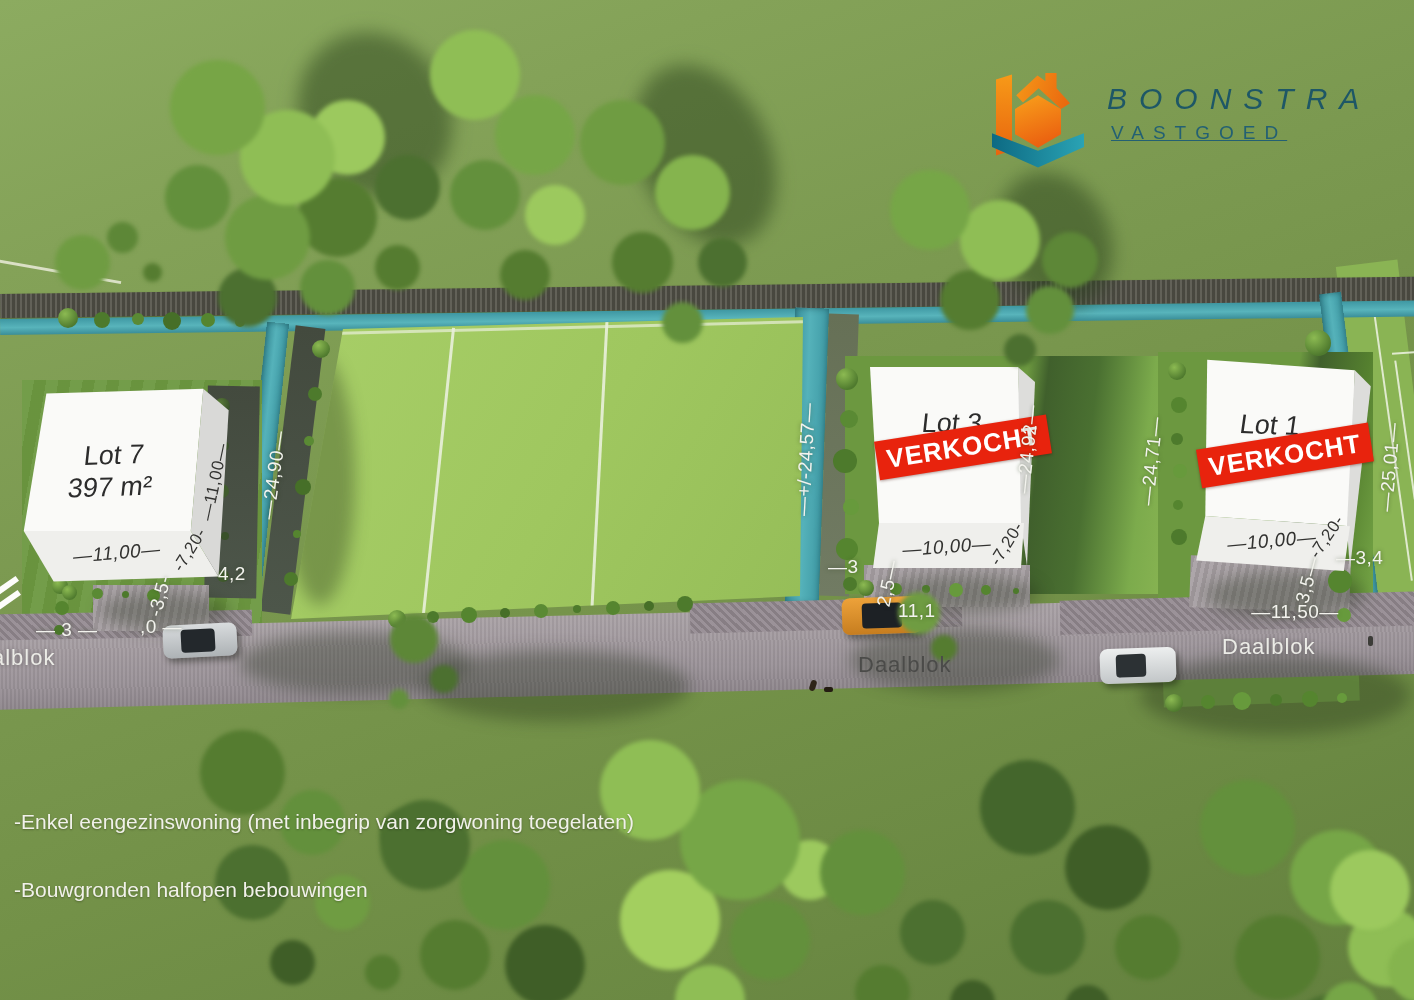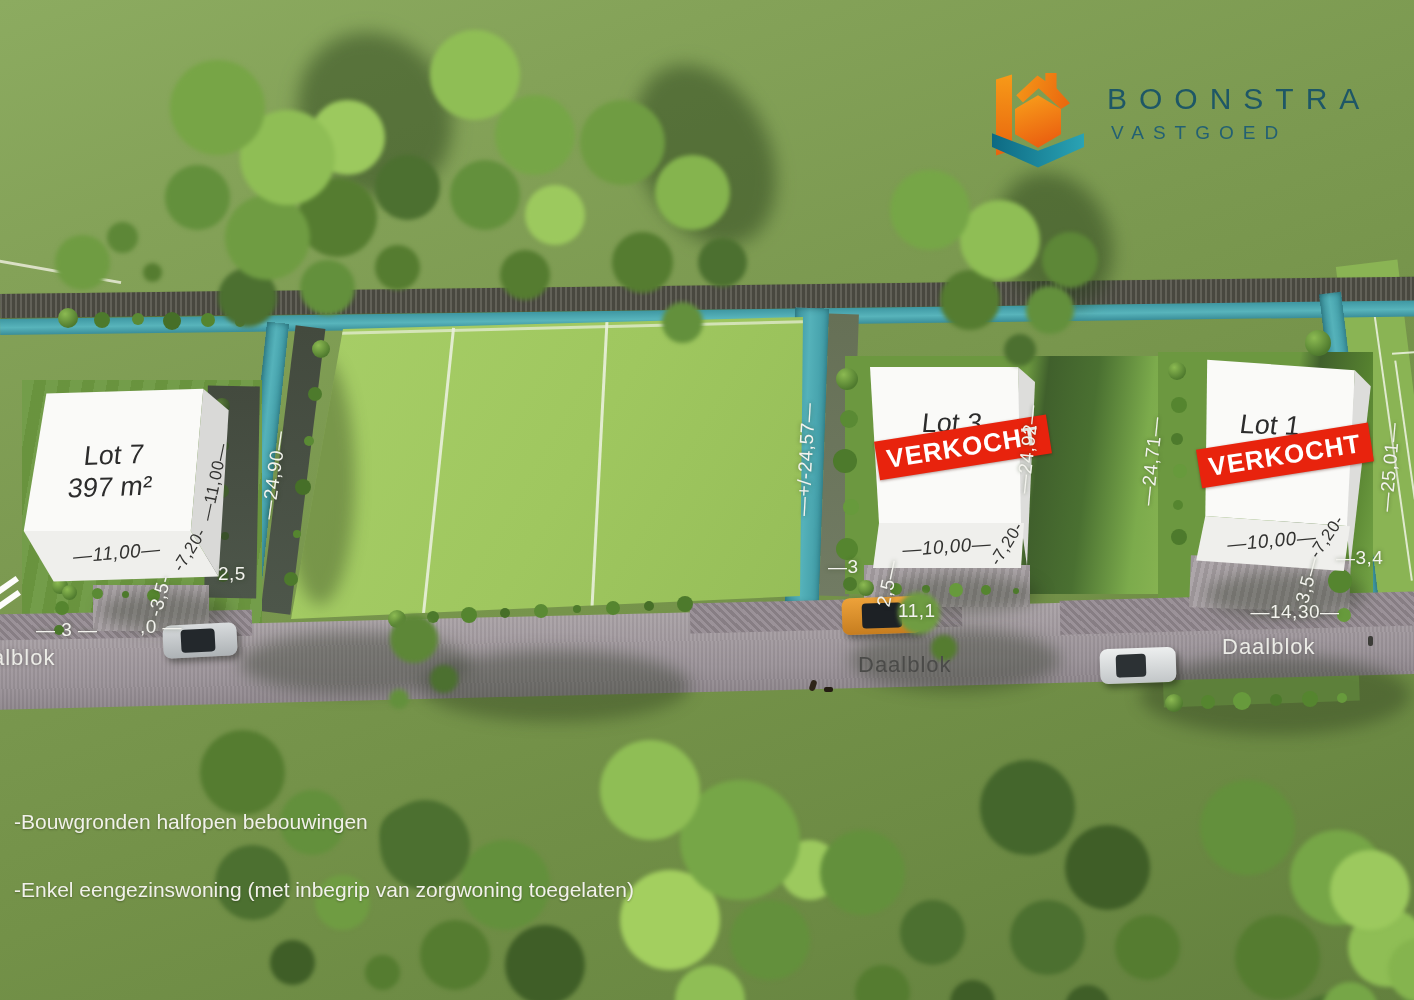--- a/index.html
+++ b/index.html
@@ -44,22 +44,22 @@
   .sold-banner{position:absolute;background:#e8230d;color:#ffffff;font-weight:bold;font-size:26px;
     letter-spacing:1px;padding:4px 10px;white-space:nowrap;box-shadow:0 1px 3px rgba(60,10,5,.4);}
   
   .notes{position:absolute;left:14px;top:766px;color:#f1f1ea;font-size:21px;line-height:22.6px;
     white-space:pre;text-shadow:0 1px 2px rgba(20,30,10,.35);}
   .disclaimer{position:absolute;left:28px;top:961px;color:#f1f1ea;font-size:19px;text-shadow:0 1px 2px rgba(20,30,10,.35);}
   
   .logo-box{left:985px;top:60px;width:430px;height:115px;}
   .logo-icon{position:absolute;left:3px;top:8px;width:100px;height:105px;}
   .logo-part{position:absolute;}
-  .logo-title{position:absolute;left:122px;top:22px;font-size:30px;letter-spacing:12px;color:#1e5766;}
-  .logo-sub{position:absolute;left:126px;top:62px;font-size:19px;letter-spacing:9px;color:#236073;}
+  .logo-title{position:absolute;left:122px;top:22px;font-size:30px;letter-spacing:12px;color:#1e5766;font-style:italic;}
+  .logo-sub{position:absolute;left:126px;top:62px;font-size:19px;letter-spacing:9px;color:#236073;text-decoration:underline;}
   
   .car{position:absolute;border-radius:8px;box-shadow:3px 4px 6px rgba(20,25,15,.45);}
   .car .glass{position:absolute;border-radius:4px;}
 </style>
 </head>
 <body>
 
 <div id="scene">
 
   <div class="abs" style="left:1356px;top:262px;width:62px;height:335px;background:#8ab454;transform:rotate(-7deg);"></div>
@@ -174,57 +174,57 @@
   <div class="lot-title" style="left:60px;top:472px;width:100px;transform:rotate(-2deg) skewX(-8deg);">397 m²</div>
   <div class="lot-title" style="left:902px;top:408px;width:100px;transform:skewX(-6deg);">Lot 3</div>
   <div class="sold-banner" style="left:876px;top:428px;transform:rotate(-9deg);">VERKOCHT</div>
   <div class="lot-title" style="left:1220px;top:410px;width:100px;transform:rotate(2deg) skewX(-6deg);">Lot 1</div>
   <div class="sold-banner" style="left:1198px;top:436px;transform:rotate(-9deg);">VERKOCHT</div>
 
   <div class="dim dark" style="left:170px;top:472px;width:90px;transform:rotate(-78deg);font-size:17px;">—11,00—</div>
   <div class="dim dark" style="left:72px;top:542px;width:90px;transform:rotate(-5deg) skewX(-12deg);">—11,00—</div>
   <div class="dim dark" style="left:160px;top:540px;width:60px;transform:rotate(-58deg);font-size:17px;">-7,20-</div>
   <div class="dim" style="left:229px;top:464px;width:90px;transform:rotate(-82deg);">—24,90—</div>
-  <div class="dim" style="left:218px;top:563px;">2,5</div>
+  <div class="dim" style="left:218px;top:563px;">4,2</div>
   <div class="dim" style="left:135px;top:585px;width:50px;transform:rotate(-75deg);">-3,5-</div>
   <div class="dim" style="left:36px;top:619px;">— 3 —</div>
   <div class="dim" style="left:140px;top:616px;">,0 —</div>
   <div class="dim" style="left:750px;top:449px;width:112px;transform:rotate(-87deg);">—+/-24,57—</div>
   <div class="dim" style="left:828px;top:556px;">—3</div>
   <div class="dim" style="left:866px;top:574px;width:44px;transform:rotate(-78deg);">2,5—</div>
   <div class="dim dark" style="left:897px;top:536px;width:100px;transform:rotate(-4deg) skewX(-10deg);">—10,00—</div>
   <div class="dim dark" style="left:977px;top:534px;width:60px;transform:rotate(-58deg);font-size:17px;">-7,20-</div>
   <div class="dim" style="left:983px;top:438px;width:90px;transform:rotate(-84deg);">—24,92—</div>
   <div class="dim" style="left:898px;top:600px;">11,1</div>
   <div class="dim" style="left:1107px;top:450px;width:90px;transform:rotate(-84deg);">—24,71—</div>
   <div class="dim dark" style="left:1222px;top:530px;width:100px;transform:rotate(-5deg) skewX(-10deg);">—10,00—</div>
   <div class="dim dark" style="left:1297px;top:527px;width:60px;transform:rotate(-56deg);font-size:17px;">-7,20-</div>
   <div class="dim" style="left:1345px;top:456px;width:90px;transform:rotate(-85deg);">—25,01—</div>
   <div class="dim" style="left:1336px;top:547px;">—3,4</div>
   <div class="dim" style="left:1284px;top:569px;width:48px;transform:rotate(-75deg);">3,5—</div>
-  <div class="dim" style="left:1245px;top:601px;width:100px;">—14,30—</div>
+  <div class="dim" style="left:1245px;top:601px;width:100px;">—11,50—</div>
 
   <div class="street-name" style="left:-8px;top:645px;">alblok</div>
   <div class="street-name dark" style="left:858px;top:652px;">Daalblok</div>
   <div class="street-name" style="left:1222px;top:634px;">Daalblok</div>
 
   <div class="abs logo-box">
     <div class="logo-icon">
       <div class="logo-part" style="left:8%;top:9%;width:16%;height:72%;background:linear-gradient(200deg,#f79a18,#e8640e);transform:skewY(-18deg);"></div>
       <div class="logo-part" style="left:26%;top:4%;width:56%;height:38%;background:linear-gradient(110deg,#f79a18,#e8640e);clip-path:polygon(4% 58%,42% 8%,56% 22%,56% 2%,76% 2%,76% 40%,100% 78%,84% 92%,44% 40%,16% 76%);"></div>
       <div class="logo-part" style="left:27%;top:26%;width:46%;height:50%;background:linear-gradient(160deg,#f9a11b,#e8560e);clip-path:polygon(50% 0,100% 26%,100% 74%,50% 100%,0 74%,0 26%);"></div>
       <div class="logo-part" style="left:4%;top:56%;width:92%;height:44%;background:linear-gradient(90deg,#0d6a83,#2aa3b4);clip-path:polygon(0 14%,50% 52%,100% 14%,100% 44%,50% 88%,0 44%);"></div>
     </div>
     <div class="logo-title">BOONSTRA</div>
     <div class="logo-sub">VASTGOED</div>
   </div>
 
   <div class="notes">
+    <div>-Enkel eengezinswoning (met inbegrip van zorgwoning toegelaten)</div>
     <div>-Bouwgronden halfopen bebouwingen</div>
-    <div>-Enkel eengezinswoning (met inbegrip van zorgwoning toegelaten)</div>
     
     
     
     
     
   </div>
 
 
 </div>
 

